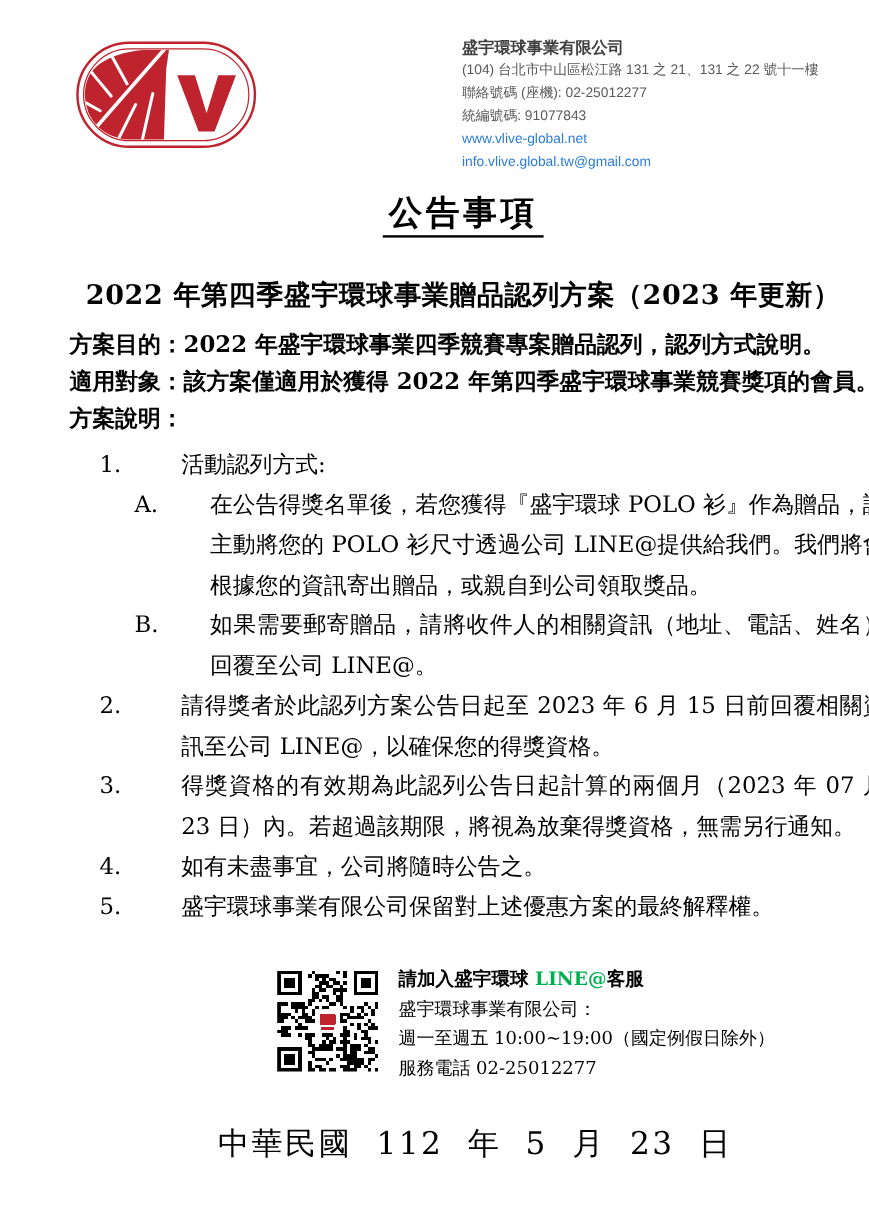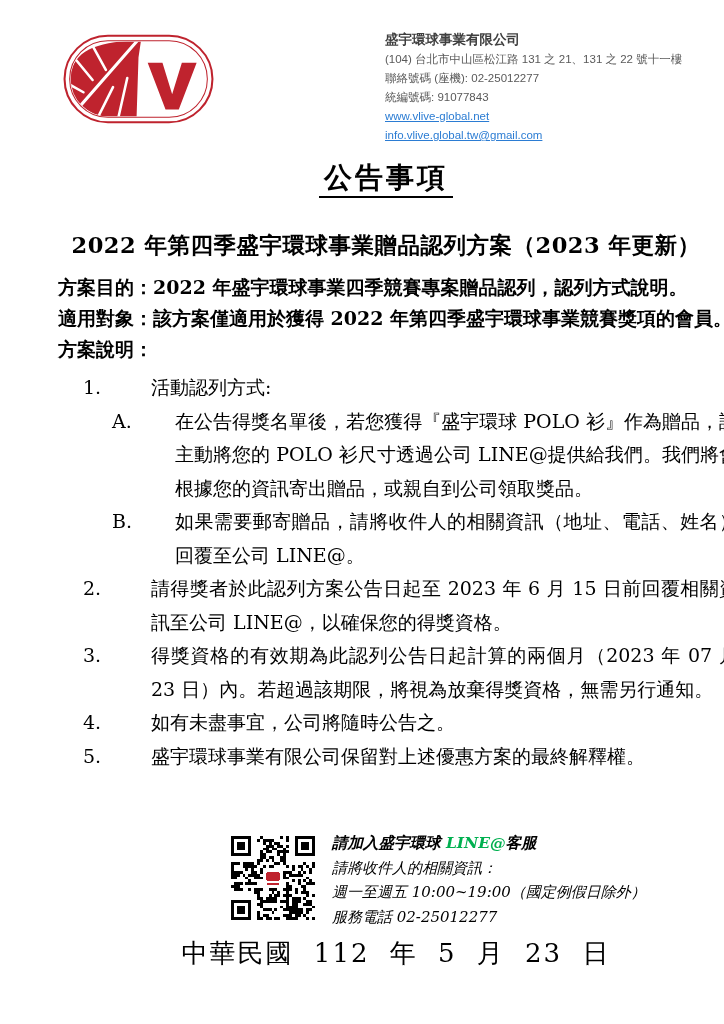--- a/index.html
+++ b/index.html
@@ -8,37 +8,37 @@
     font-family:"DejaVu Serif","Liberation Serif",serif;color:#000;overflow:hidden;padding-left:48px;
   }
   
   .logo{position:absolute;left:62px;top:32px;width:153px;height:94px;}
   .company-info{
     position:absolute;left:385px;top:30px;width:330px;
     font-family:"Liberation Sans","DejaVu Sans",sans-serif;
     font-size:11.5px;line-height:19px;color:#595959;
   }
   .company-name{font-size:13.5px;font-weight:bold;color:#3f3f3f;line-height:20px;}
-  .company-link{display:block;color:#2b7cd3;text-decoration:underline;cursor:pointer;}
+  .company-link{display:block;color:#2b7cd3;cursor:pointer;}
   
   .doc-title{position:absolute;top:159px;left:0;width:100%;text-align:center;
     font-size:28px;font-weight:bold;letter-spacing:3px;}
   .doc-title span{border-bottom:2.5px solid #000;padding:0 5px 2px;}
   .doc-subtitle{position:absolute;top:230px;left:0;width:100%;text-align:center;
     font-size:22.5px;font-weight:bold;letter-spacing:.5px;}
   
   .body{position:absolute;left:58px;right:34px;top:278px;}
   .intro-line{margin:0 0 11.5px;font-weight:bold;font-size:19px;line-height:19.5px;}
   .list{margin-top:7px;}
   .li{display:flex;font-size:19px;line-height:33.5px;margin:0;}
   .li .num{flex:none;width:24px;padding-left:25px;}
   .li.sub .num{width:19px;padding-left:54px;}
   .li .txt{flex:1;text-align:justify;margin-left:44px;}
   
-  .line-section{position:absolute;left:231px;top:831px;display:flex;font-style:italic;}
+  .line-section{position:absolute;left:231px;top:804px;display:flex;}
   .qr{width:84px;height:84px;margin-top:5px;}
   .line-info{margin-left:17px;font-size:15px;line-height:24.5px;}
   .line-heading{font-size:15.5px;font-weight:bold;}
   .line-green{color:#00b050;}
   
   .doc-date{position:absolute;top:936px;left:0;width:100%;text-align:center;
     font-size:26px;letter-spacing:2px;word-spacing:10px;margin-left:10px;}
 </style>
 </head>
 <body>
@@ -386,21 +386,21 @@
           <rect x="0" y="22" width="7" height="7"></rect>
           <rect x="1" y="23" width="5" height="5" fill="#fff"></rect>
           <rect x="2" y="24" width="3" height="3"></rect>
         </g>
         <rect x="11" y="11" width="7" height="7" fill="#fff"></rect>
         <rect x="12.2" y="12.4" width="4.6" height="3.2" rx="0.5" fill="#bf232e"></rect>
         <rect x="12.6" y="16.2" width="3.8" height="0.8" fill="#bf232e"></rect>
       </svg>
     <div class="line-info">
       <div class="line-heading"><span>請加入盛宇環球 </span><span class="line-green">LINE@</span><span>客服</span></div>
-      <div>請將收件人的相關資訊：</div>
+      <div>盛宇環球事業有限公司：</div>
       <div>週一至週五 10:00~19:00（國定例假日除外）</div>
       <div>服務電話 02-25012277</div>
     </div>
   </div>
 
   <div class="doc-date">中華民國 112 年 5 月 23 日</div>
 
 </div>
 
 </body></html>

